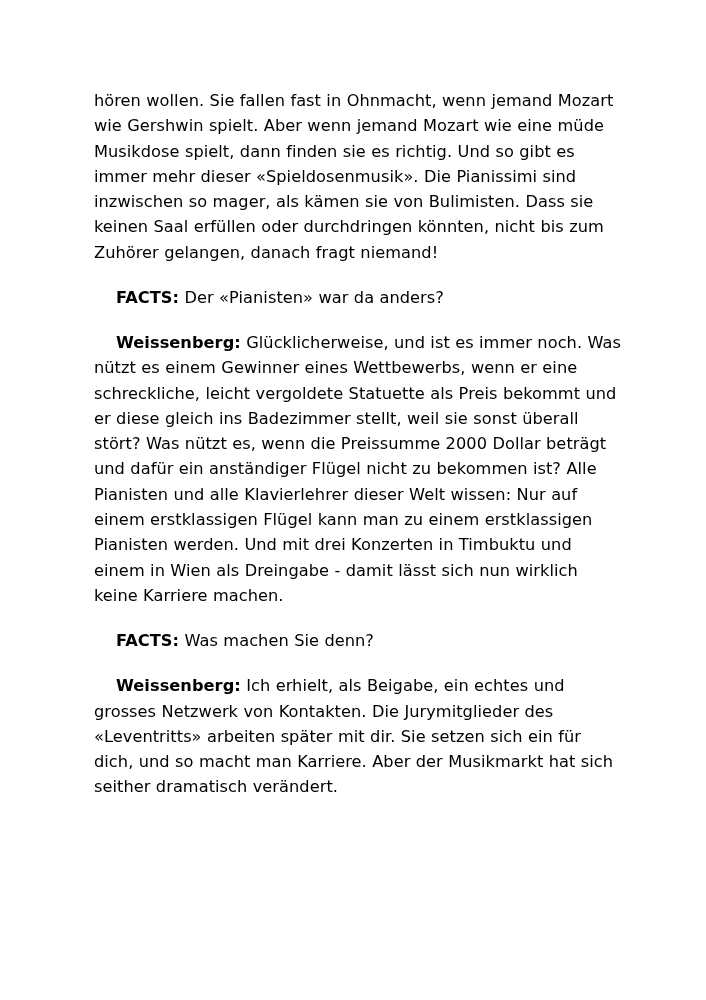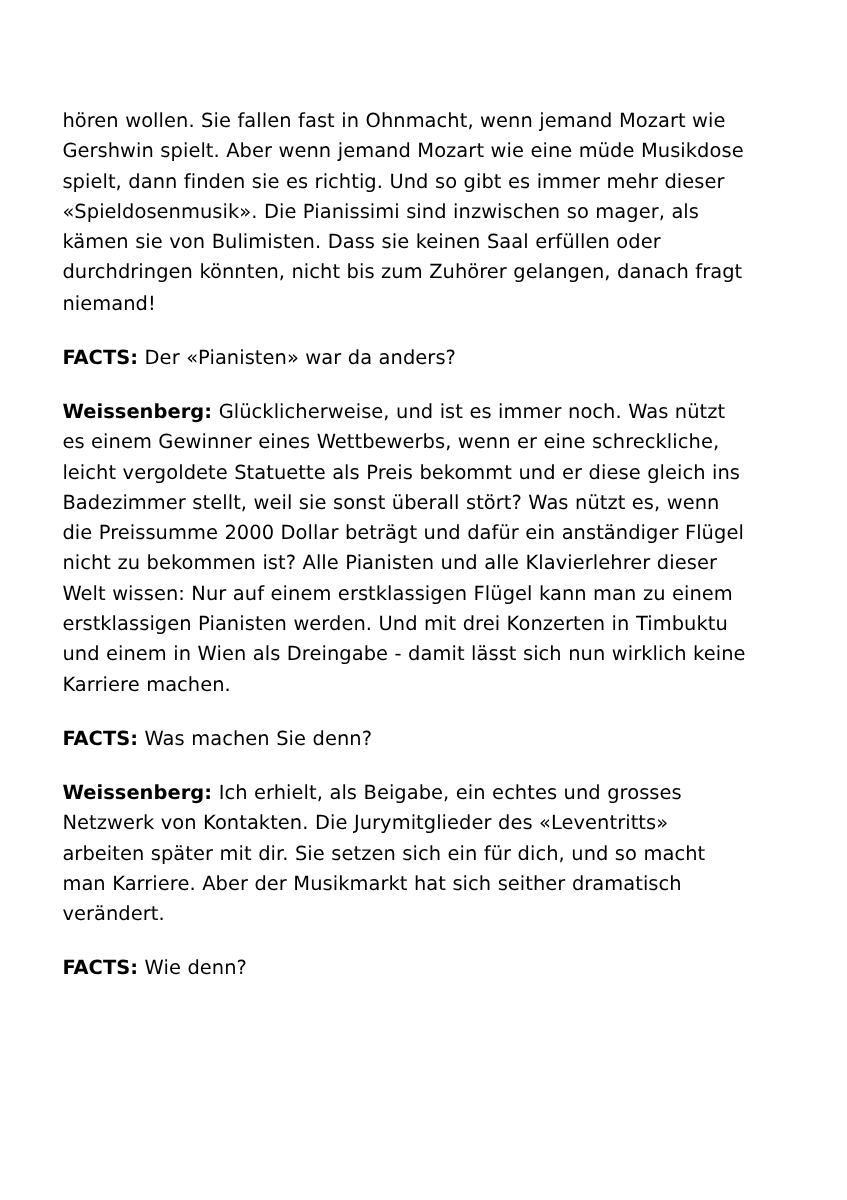--- a/index.html
+++ b/index.html
@@ -10,36 +10,37 @@
   body {
     width: 706px;
     height: 1000px;
     font-family: "DejaVu Sans", sans-serif;
     color: #000000;
   }
   .page {
     box-sizing: border-box;
     width: 706px;
     height: 1000px;
-    padding: 88px 84px 60px 52px;
+    padding: 88px 84px 60px 94px;
     background: #ffffff;
   }
   .para {
     font-size: 16.2px;
     line-height: 1.56;
     margin: 0 0 20px 0;
     text-align: left;
     letter-spacing: 0.05px;
     word-spacing: 0.2px;
   }
   .para:last-child {
     margin-bottom: 0;
   }
   .speaker {
     font-weight: bold;
+    margin-left: 22px;
   }
   .qa-text {
     font-weight: normal;
   }
 </style>
 </head>
 <body>
 
 <div class="page">
 
@@ -56,17 +57,14 @@
   </p>
 
   <p class="para">
     <span class="speaker">FACTS:</span><span class="qa-text"> </span><span class="qa-text">Was machen Sie denn?</span>
   </p>
 
   <p class="para">
     <span class="speaker">Weissenberg:</span><span class="qa-text"> </span><span class="qa-text">Ich erhielt, als Beigabe, ein echtes und grosses Netzwerk von Kontakten. Die Jurymitglieder des «Leventritts» arbeiten später mit dir. Sie setzen sich ein für dich, und so macht man Karriere. Aber der Musikmarkt hat sich seither dramatisch verändert.</span>
   </p>
 
-  <p class="para">
-    <span class="speaker">FACTS:</span><span class="qa-text"> </span><span class="qa-text">Wie denn?</span>
-  </p>
 
 </div>
 
 </body></html>

